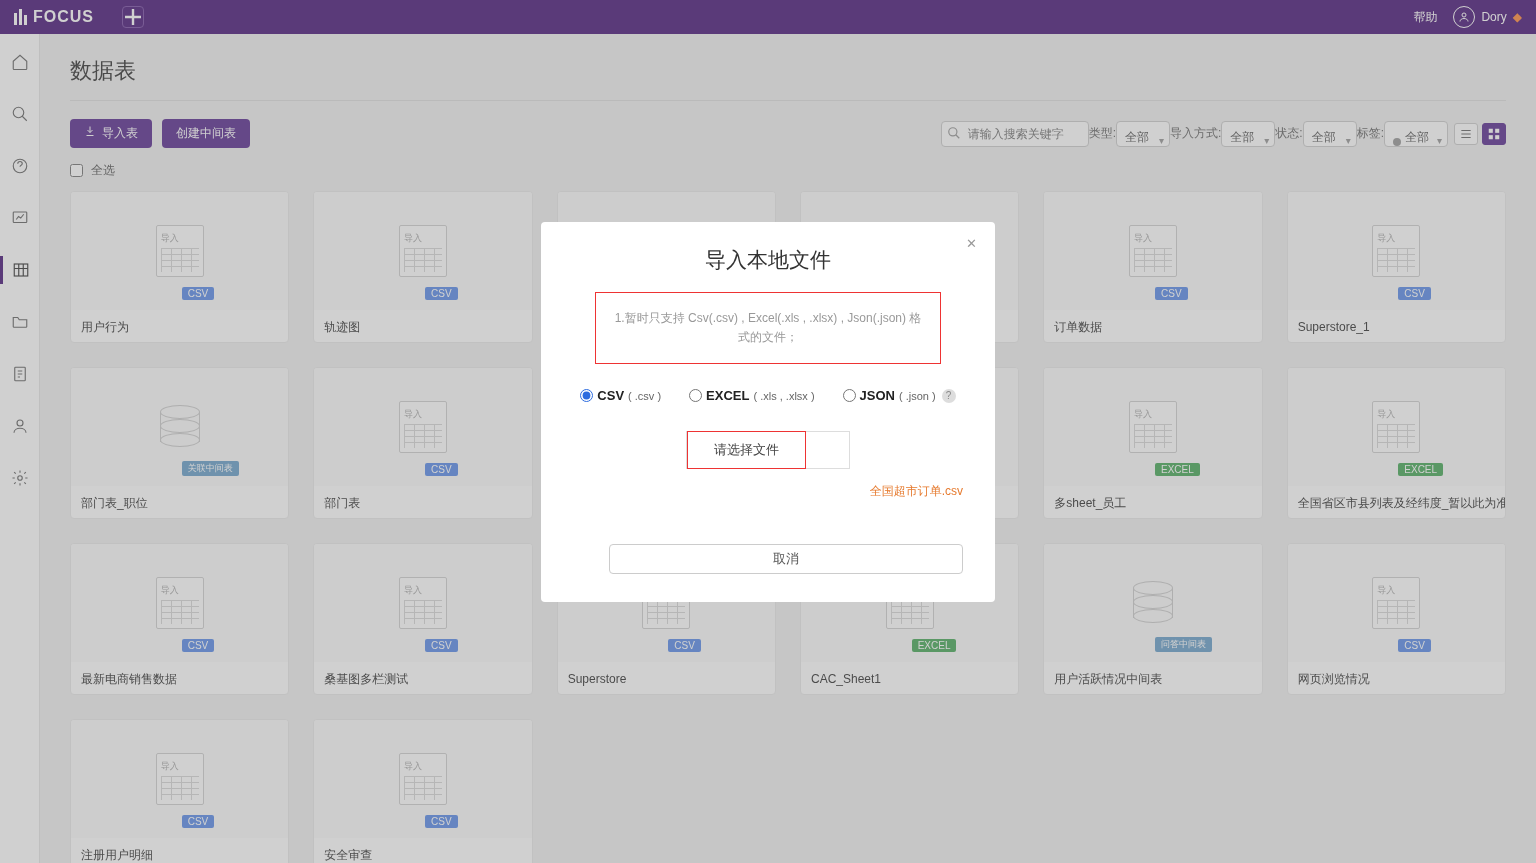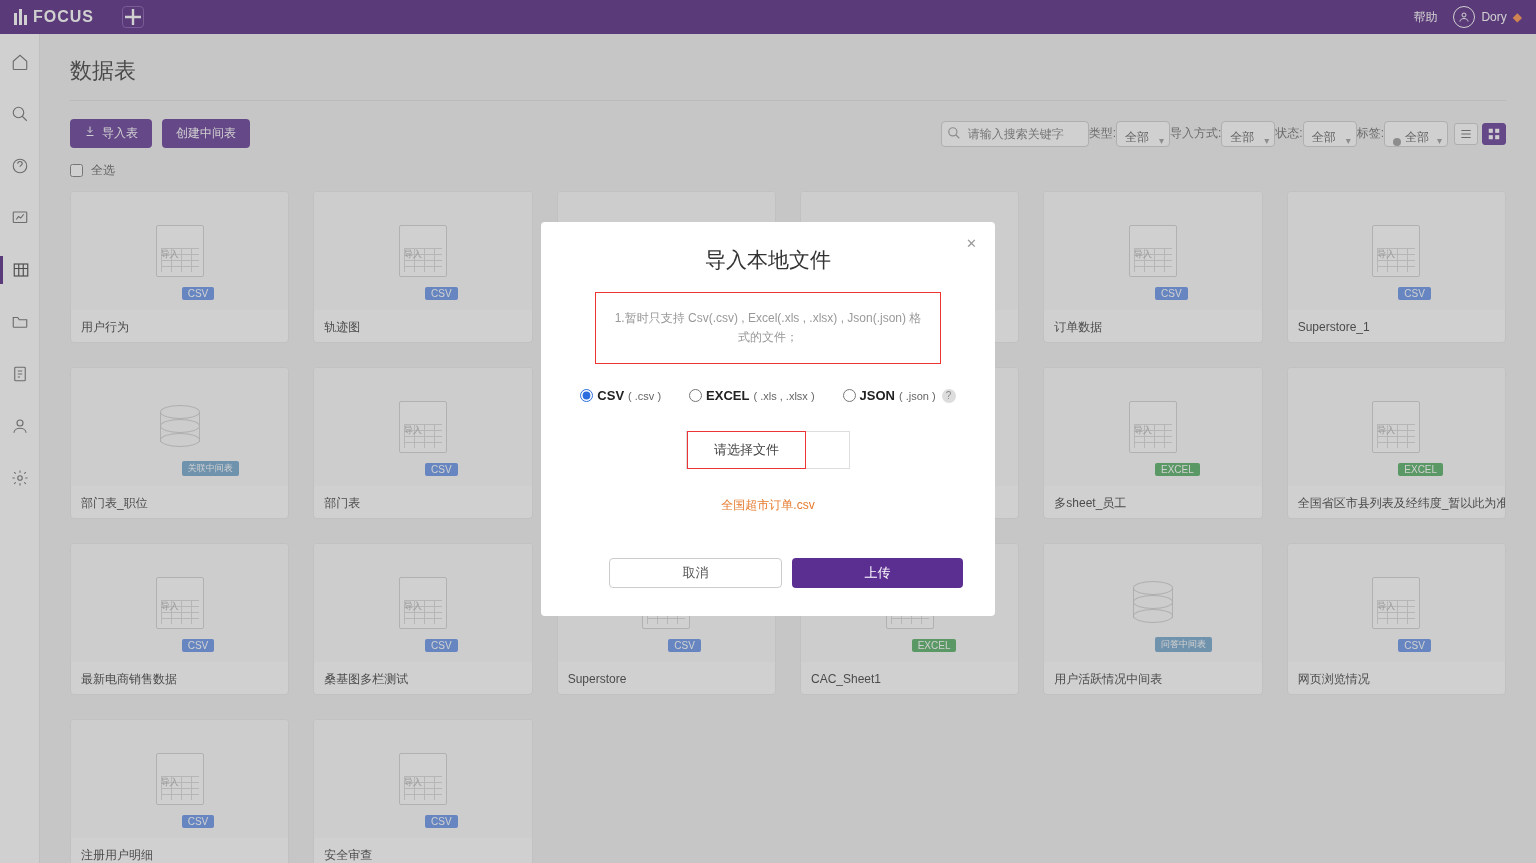--- a/index.html
+++ b/index.html
@@ -45,21 +45,21 @@
 .view-btn.active { background: #5b2e91; color: #fff; border-color: #5b2e91; }
 
 .select-all { margin-top: 14px; font-size: 12px; color: #555; display: flex; align-items: center; gap: 8px; }
 
 
 .grid { display: grid; grid-template-columns: repeat(6, 1fr); gap: 24px; margin-top: 12px; }
 .card { background: #fff; border-radius: 4px; height: 152px; position: relative; overflow: hidden; border: 1px solid #e8e8e8; }
 .card-thumb { height: 118px; display: flex; align-items: center; justify-content: center; position: relative; background: #fafafa; }
 .thumb-doc { width: 48px; height: 52px; border: 1.5px solid #d0d0d0; border-radius: 2px; position: relative; background: #fff; }
 .thumb-doc::before { content: ""; position: absolute; left: 4px; right: 4px; top: 22px; height: 24px; background: repeating-linear-gradient(#d8d8d8 0 1px, transparent 1px 6px), repeating-linear-gradient(90deg, #d8d8d8 0 1px, transparent 1px 10px); }
-.thumb-doc .badge-import { position: absolute; top: 22px; left: 4px; font-size: 9px; color: #aaa; }
+.thumb-doc .badge-import { position: absolute; top: 6px; left: 4px; font-size: 9px; color: #aaa; }
 .type-tag { position: absolute; padding: 1px 6px; font-size: 10px; color: #fff; border-radius: 2px; bottom: 10px; left: 50%; transform: translateX(0); margin-left: 2px; }
 .type-tag.csv { background: #5c8de8; }
 .type-tag.excel { background: #4aaa5b; }
 .type-tag.rel { background: #6aa0c9; font-size:9px; }
 .type-tag.qa { background: #6aa0c9; font-size:9px; }
 .thumb-db { width:40px; height:44px; position:relative; }
 .thumb-db .cyl { width:40px; height:14px; border:1.5px solid #ccc; border-radius:50%; position:absolute; left:0; }
 .thumb-db .cyl.c1{top:0} .thumb-db .cyl.c2{top:14px} .thumb-db .cyl.c3{top:28px}
 .thumb-db .side{ position:absolute; width:40px; height:30px; top:7px; border-left:1.5px solid #ccc; border-right:1.5px solid #ccc;}
 .card-title { padding: 0 10px; font-size: 12px; color: #333; height: 34px; display: flex; align-items: center; white-space: nowrap; overflow: hidden; text-overflow: ellipsis; }
@@ -72,21 +72,21 @@
 .modal-title { text-align: center; font-size: 21px; color: #333; font-weight: 400; }
 .hint-box { border: 1.5px solid #e33; margin: 18px 22px 0; padding: 16px 16px; font-size: 12px; color: #999; text-align: center; line-height: 1.6; }
 .radio-row { display: flex; gap: 28px; justify-content: center; margin-top: 24px; font-size: 13px; align-items: center; }
 .radio-opt { display: flex; align-items: center; gap: 4px; }
 .radio-opt strong { font-weight: 700; color: #222; }
 .radio-opt .ext { font-size: 11px; color: #666; }
 .radio-opt input { accent-color: #2d6cdf; }
 .qmark { width:14px; height:14px; border-radius:50%; background:#ddd; color:#888; font-size:10px; display:inline-flex; align-items:center; justify-content:center; margin-left:2px;}
 .file-select-wrap { margin: 28px auto 0; width: 164px; height: 38px; border: 1px solid #ddd; border-radius: 0; display: flex; align-items: center; position: relative; }
 .file-select-btn { border: 1.5px solid #e33; padding: 9px 26px; font-size: 13px; color: #444; background: #fff; cursor: pointer; }
-.selected-file { text-align: center; color: #e67a2e; font-size: 12px; margin-top: 28px; }
+.selected-file { text-align: right; color: #e67a2e; font-size: 12px; margin-top: 14px; }
 .modal-actions { display: flex; gap: 10px; margin-top: 44px; }
 .modal-actions button { flex: 1; height: 30px; border-radius: 4px; font-size: 13px; cursor: pointer; }
 .btn-cancel { background: #fff; border: 1px solid #ccc; color: #555; margin-left: 36px; }
 .btn-upload { background: #5b2e91; border: none; color: #fff; }
 </style>
 </head>
 <body>
 
 <div class="header">
   <div class="logo">
@@ -448,16 +448,15 @@
           <span class="ext">( .json )</span>
         <span class="qmark">?</span>
       </label>
     </div>
     <div class="file-select-wrap">
       <button class="file-select-btn">请选择文件</button>
     </div>
     <div class="selected-file">全国超市订单.csv</div>
     <div class="modal-actions">
       <button class="btn-cancel">取消</button>
-      <button class="btn-upload">上传</button>
     </div>
   </div>
 </div>
 
 </body></html>

